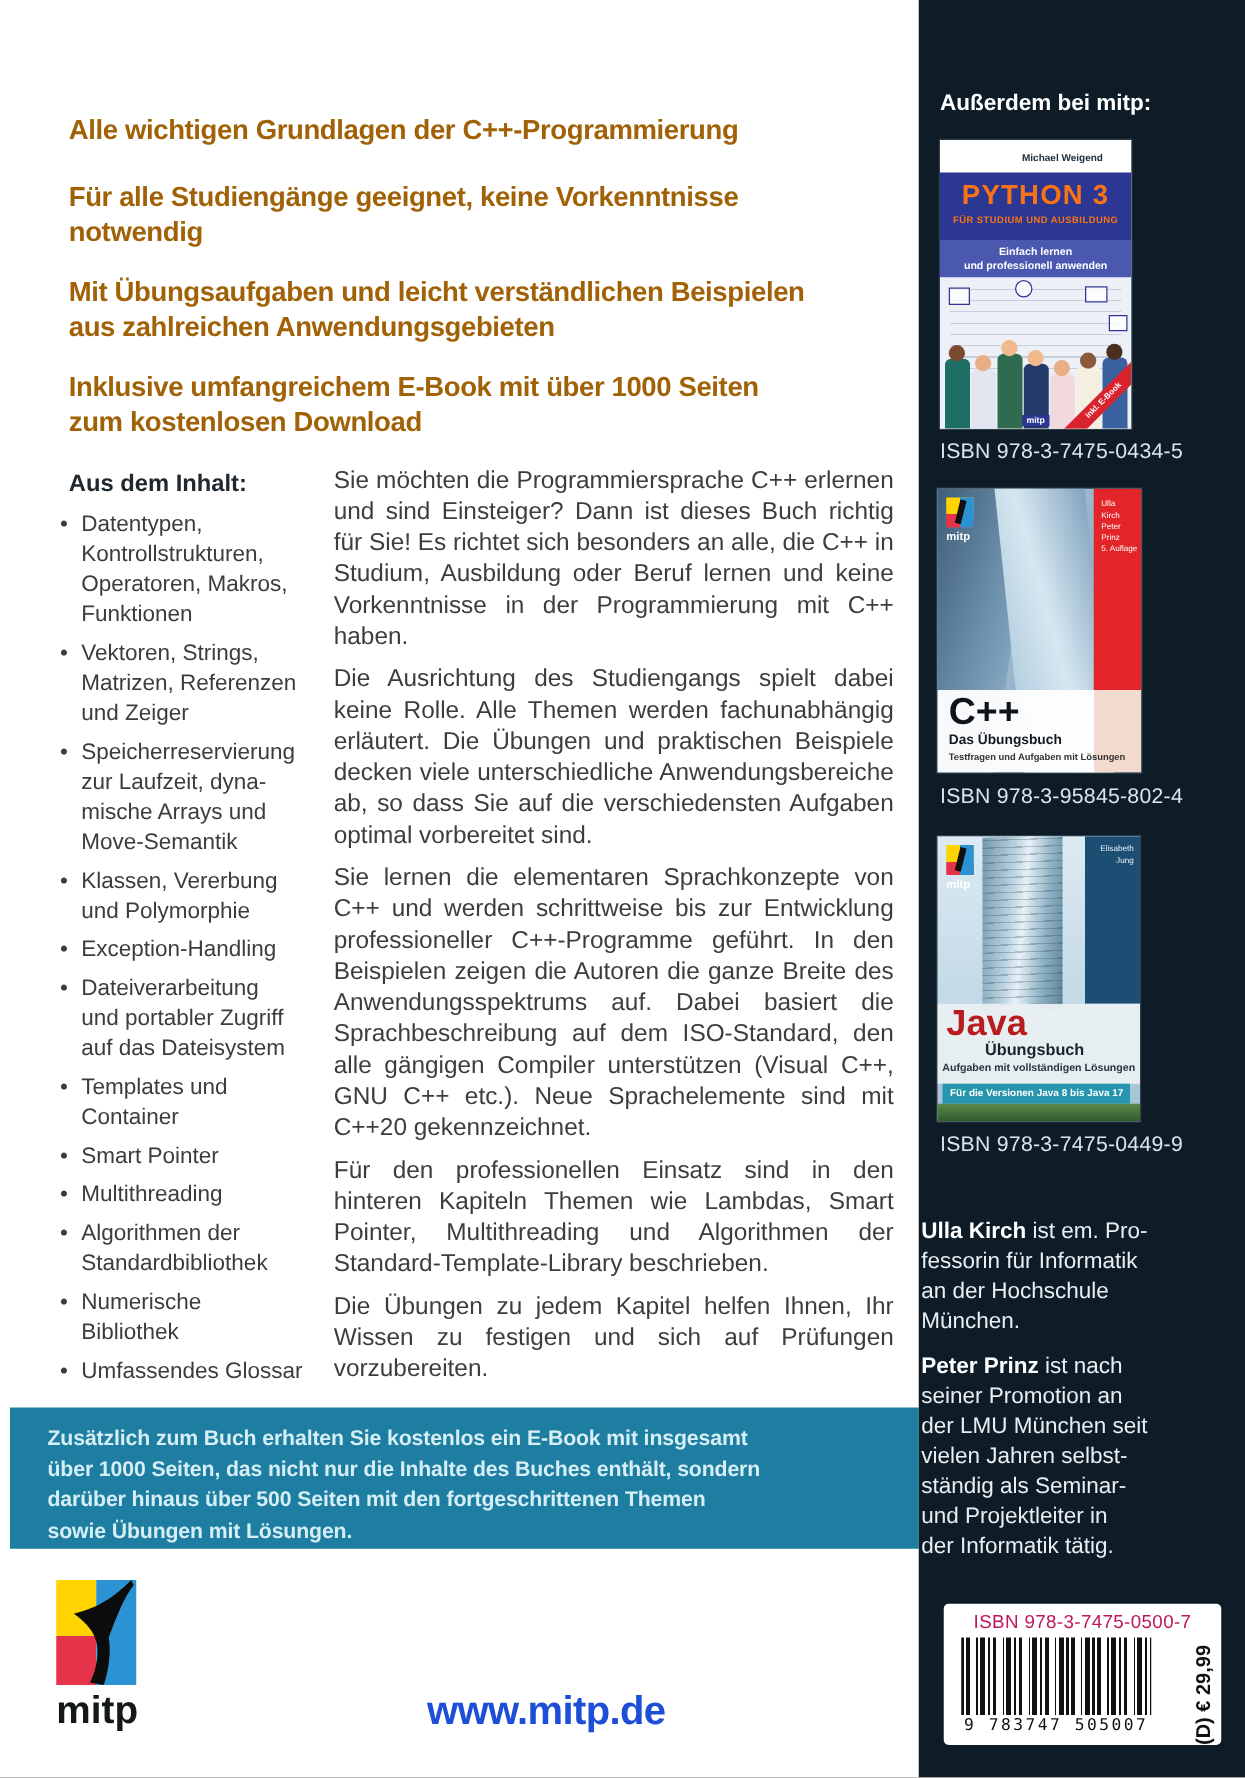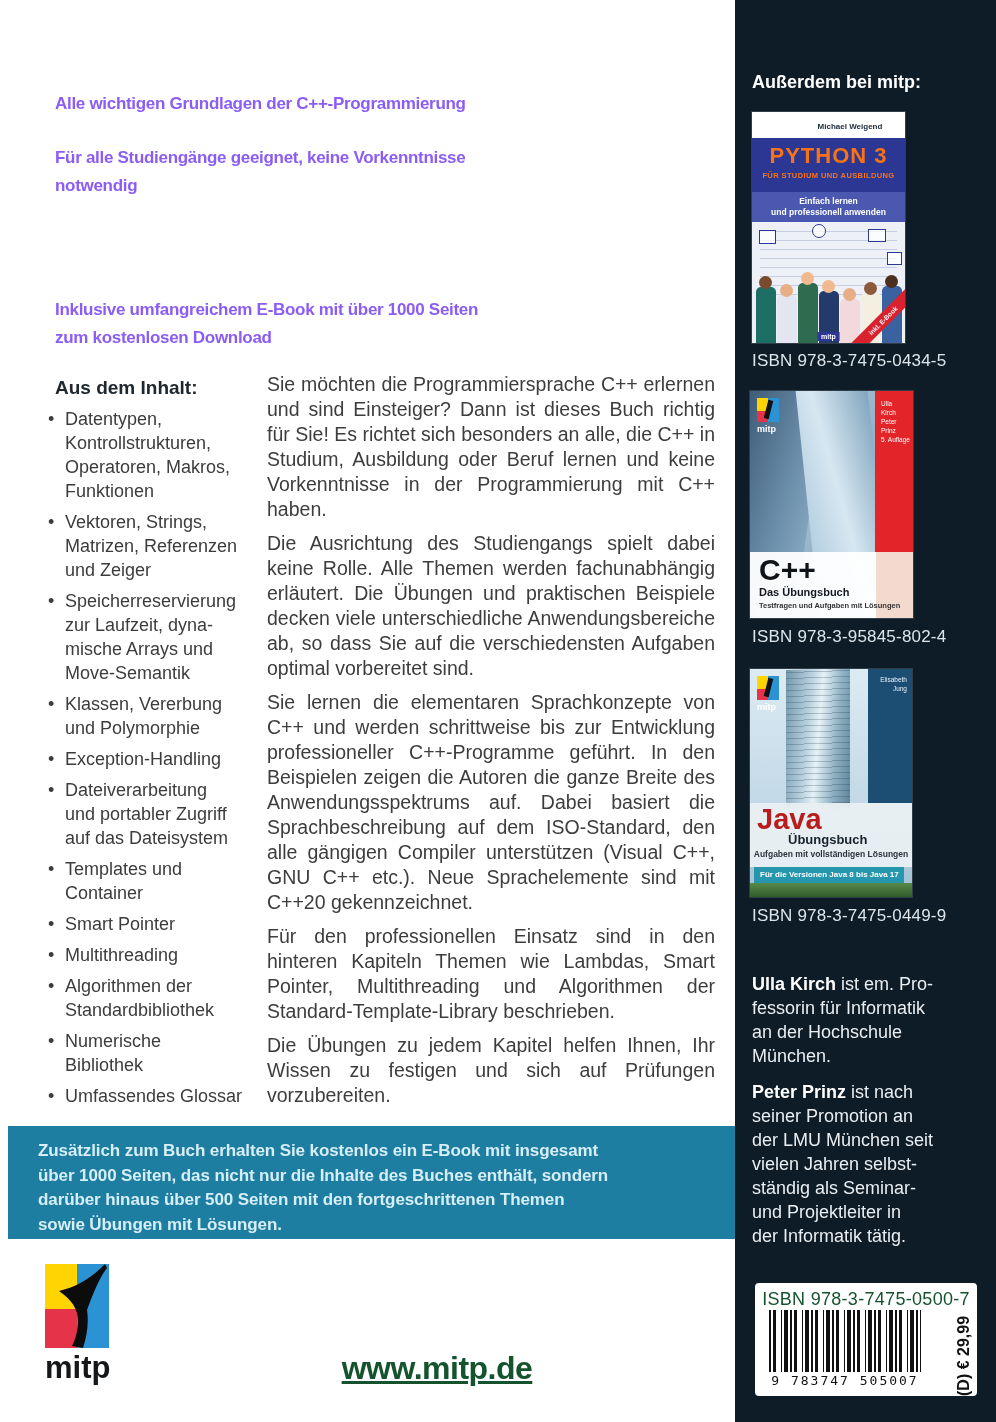--- a/index.html
+++ b/index.html
@@ -1,21 +1,21 @@
 <!DOCTYPE html>
 <html><head>
 <meta charset="utf-8">
 <style>
   html,body{margin:0;padding:0;background:#888;}
   .page{position:relative;width:996px;height:1422px;background:#ffffff;
         font-family:"Liberation Sans",sans-serif;overflow:hidden;}
 
   
-  .headline{position:absolute;left:55px;width:670px;font-weight:bold;color:#8b5cf6;
-            font-size:17px;line-height:28px;letter-spacing:-0.3px;white-space:pre;}
+  .headline{position:absolute;left:55px;width:670px;font-weight:bold;color:#a16207;
+            font-size:22px;line-height:28px;letter-spacing:-0.3px;white-space:pre;}
   .toc-heading{position:absolute;left:55px;top:377px;font-size:19px;font-weight:bold;color:#20282F;}
   .toc{position:absolute;left:48px;top:407px;width:222px;}
   .toc-item{display:flex;font-size:18px;line-height:24px;color:#3C3C3C;margin-bottom:7px;}
   .toc-bullet{width:17px;flex:none;}
   .toc-text{white-space:pre;}
   .bodycol{position:absolute;left:267px;top:372px;width:448px;}
   .para{margin:0 0 9px 0;font-size:19.5px;line-height:25px;color:#3D3D3D;text-align:justify;}
 
   
   .banner{position:absolute;left:8px;top:1126px;width:727px;height:113px;background:#1E7EA1;}
@@ -24,21 +24,21 @@
 
   
   .logo-box{position:absolute;left:45px;top:1264px;width:64px;height:84px;}
   .lg-left{position:absolute;left:0;top:0;width:50%;height:100%;
            background:linear-gradient(180deg,#FFD400 0 53%,#E5344A 53% 100%);}
   .lg-right{position:absolute;right:0;top:0;width:50%;height:100%;background:#2B92D4;}
   .lg-brush{position:absolute;left:0;top:0;}
   .logo-word{position:absolute;left:45px;top:1350px;width:64px;text-align:center;
              font-size:31px;font-weight:bold;color:#14181B;}
   .website{position:absolute;left:322px;top:1350px;width:230px;text-align:center;
-           font-size:32px;font-weight:bold;color:#14532d;letter-spacing:-0.5px;text-decoration:underline;}
+           font-size:32px;font-weight:bold;color:#1d4ed8;letter-spacing:-0.5px;}
 
   
   .sidebar{position:absolute;left:735px;top:0;width:261px;height:1422px;background:#0D1C27;}
   .sb-heading{position:absolute;left:17px;top:72px;font-size:18px;font-weight:bold;color:#FFFFFF;}
   .isbn{position:absolute;left:17px;font-size:17px;color:#DDE5EB;letter-spacing:0.2px;}
 
   .cover{position:absolute;overflow:hidden;box-shadow:0 0 0 1px rgba(255,255,255,0.15);}
 
   
   .cover-python{left:17px;top:112px;width:153px;height:231px;background:#fff;}
@@ -100,43 +100,45 @@
   .java-band{position:absolute;left:0;bottom:30px;width:100%;height:64px;background:rgba(233,239,242,0.96);}
   .java-title{margin:1px 0 0 7px;font-size:29px;line-height:30px;font-weight:bold;color:#b91c1c;}
   .java-sub{margin:-2px 0 0 38px;font-size:13px;font-weight:bold;color:#17222B;}
   .java-tag{margin:2px 0 0 0;text-align:center;font-size:8.5px;font-weight:bold;color:#2A343C;}
   .java-bar{position:absolute;left:4px;right:8px;bottom:14px;height:16px;background:#2596AD;
        color:#fff;font-size:8px;font-weight:bold;line-height:16px;padding-left:6px;}
   .java-green{position:absolute;left:0;bottom:0;width:100%;height:14px;
        background:linear-gradient(180deg,#5A8A4A,#2F5B2B);}
 
   
-  .bio{position:absolute;left:17px;width:228px;font-size:18px;line-height:24px;color:#E9EEF2;}
+  .bio{position:absolute;left:2px;width:228px;font-size:18px;line-height:24px;color:#E9EEF2;}
   .bio-name{font-weight:bold;color:#FFFFFF;}
   .bio-text{white-space:pre-line;}
 
   
   .barcode{position:absolute;left:20px;top:1283px;width:222px;height:113px;background:#fff;border-radius:4px;}
-  .bc-label{padding-top:6px;text-align:center;font-size:18px;color:#14532d;letter-spacing:0.3px;}
+  .bc-label{padding-top:6px;text-align:center;font-size:15px;color:#be185d;letter-spacing:0.3px;}
   .bc-bars{position:absolute;left:14px;top:27px;width:152px;height:62px;
      background:repeating-linear-gradient(90deg,#111 0 2px,#fff 2px 4px,#111 4px 7px,#fff 7px 12px,
                 #111 12px 13px,#fff 13px 15px,#111 15px 19px,#fff 19px 21px);}
   .bc-digits{position:absolute;left:6px;top:90px;width:168px;text-align:center;font-size:13px;
      letter-spacing:2px;color:#111;font-family:"DejaVu Sans Mono",monospace;}
   .bc-price{position:absolute;right:4px;top:0;height:113px;display:flex;align-items:center;
      writing-mode:vertical-rl;transform:rotate(180deg);font-size:16px;font-weight:bold;color:#111;}
 </style>
 </head>
 <body>
 
 <div class="page">
 
   <div class="headline" style="top:90px">Alle wichtigen Grundlagen der C++-Programmierung</div>
   <div class="headline" style="top:144px">Für alle Studiengänge geeignet, keine Vorkenntnisse
 notwendig</div>
+  <div class="headline" style="top:220px">Mit Übungsaufgaben und leicht verständlichen Beispielen
+aus zahlreichen Anwendungsgebieten</div>
   <div class="headline" style="top:296px">Inklusive umfangreichem E-Book mit über 1000 Seiten
 zum kostenlosen Download</div>
 
   <div class="toc-heading">Aus dem Inhalt:</div>
   <div class="toc">
     <div class="toc-item">
         <span class="toc-bullet">•</span>
         <span class="toc-text">Datentypen,
 Kontrollstrukturen,
 Operatoren, Makros,

